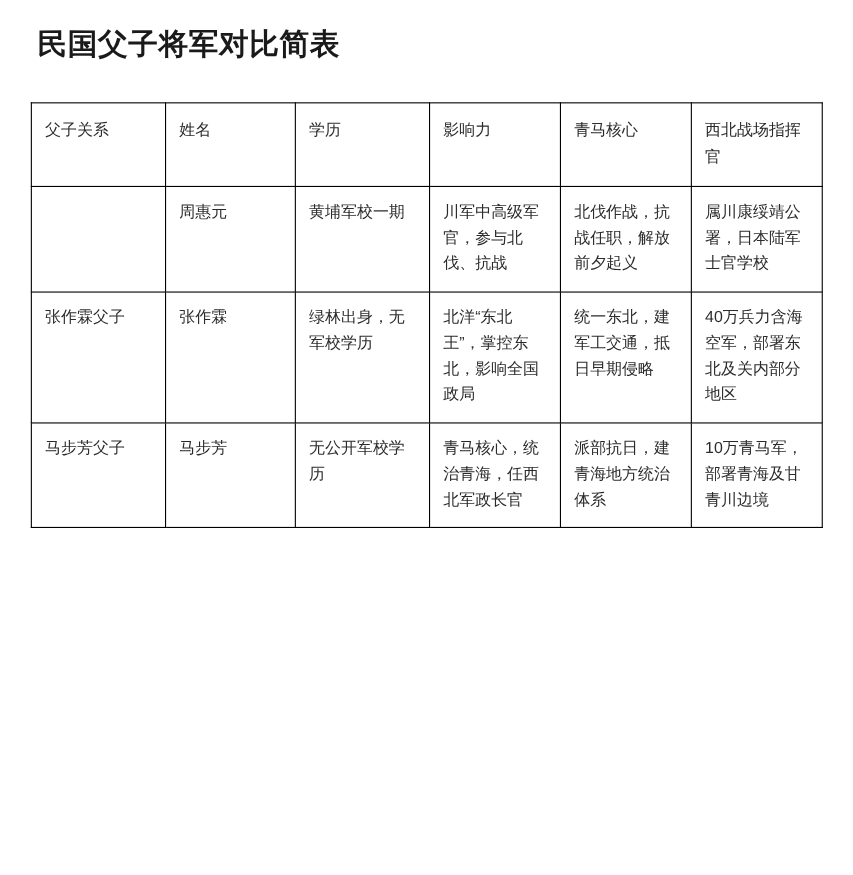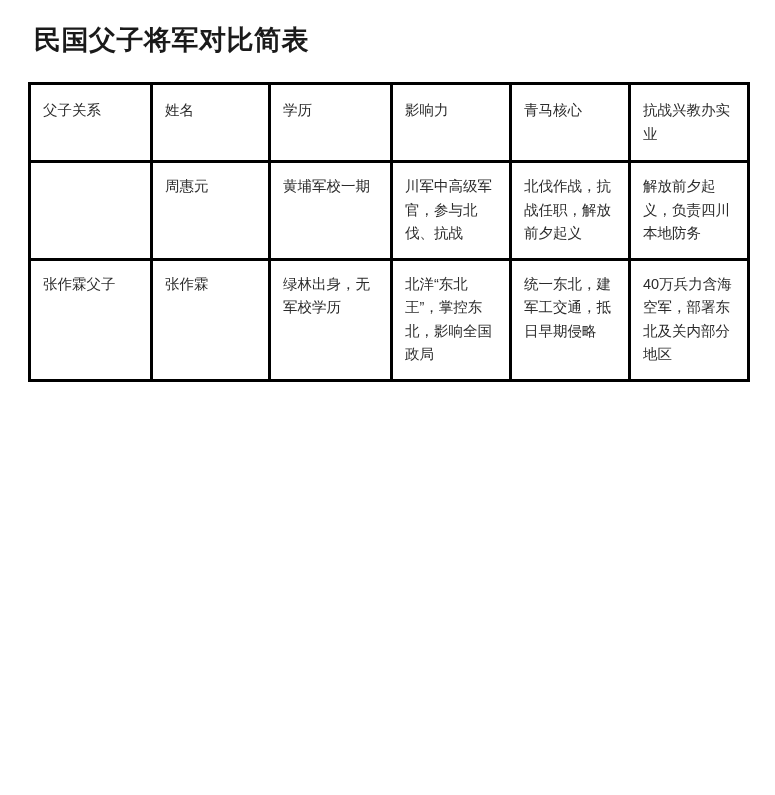--- a/index.html
+++ b/index.html
@@ -19,31 +19,31 @@
     height: 795px;
     box-sizing: border-box;
     padding: 18px 28px 0 28px;
     background: #ffffff;
   }
   .doc-title {
     font-size: 27px;
     font-weight: bold;
     color: #1a1a1a;
     letter-spacing: 0.5px;
-    margin: 6px 0 26px 6px;
+    margin: 6px 0 37px 6px;
     line-height: 1.2;
   }
   table.compare-table {
     border-collapse: collapse;
     width: 719px;
     table-layout: fixed;
   }
   table.compare-table th,
   table.compare-table td {
-    border: 3px solid #000000;
+    border: 1px solid #000000;
     vertical-align: top;
     padding: 12px 10px 12px 12px;
     font-size: 14.5px;
     line-height: 1.62;
     font-weight: normal;
     text-align: left;
     color: #2b2b2b;
     word-break: break-all;
   }
   table.compare-table thead th {
@@ -76,36 +76,44 @@
         <col class="c4">
         <col class="c5">
     </colgroup>
     <thead>
       <tr>
         <th>父子关系</th>
         <th>姓名</th>
         <th>学历</th>
         <th>影响力</th>
         <th>青马核心</th>
-        <th>抗战兴教办实业</th>
+        <th>西北战场指挥官</th>
       </tr>
     </thead>
     <tbody>
       <tr>
         <td class="empty-cell"></td>
         <td>周惠元</td>
         <td>黄埔军校一期</td>
         <td>川军中高级军官，参与北伐、抗战</td>
         <td>北伐作战，抗战任职，解放前夕起义</td>
-        <td>解放前夕起义，负责四川本地防务</td>
+        <td>属川康绥靖公署，日本陆军士官学校</td>
       </tr>
       <tr>
         <td>张作霖父子</td>
         <td>张作霖</td>
         <td>绿林出身，无军校学历</td>
         <td>北洋“东北王”，掌控东北，影响全国政局</td>
         <td>统一东北，建军工交通，抵日早期侵略</td>
         <td>40万兵力含海空军，部署东北及关内部分地区</td>
       </tr>
+      <tr>
+        <td>马步芳父子</td>
+        <td>马步芳</td>
+        <td>无公开军校学历</td>
+        <td>青马核心，统治青海，任西北军政长官</td>
+        <td>派部抗日，建青海地方统治体系</td>
+        <td>10万青马军，部署青海及甘青川边境</td>
+      </tr>
     </tbody>
   </table>
 
 </div>
 
 </body></html>

